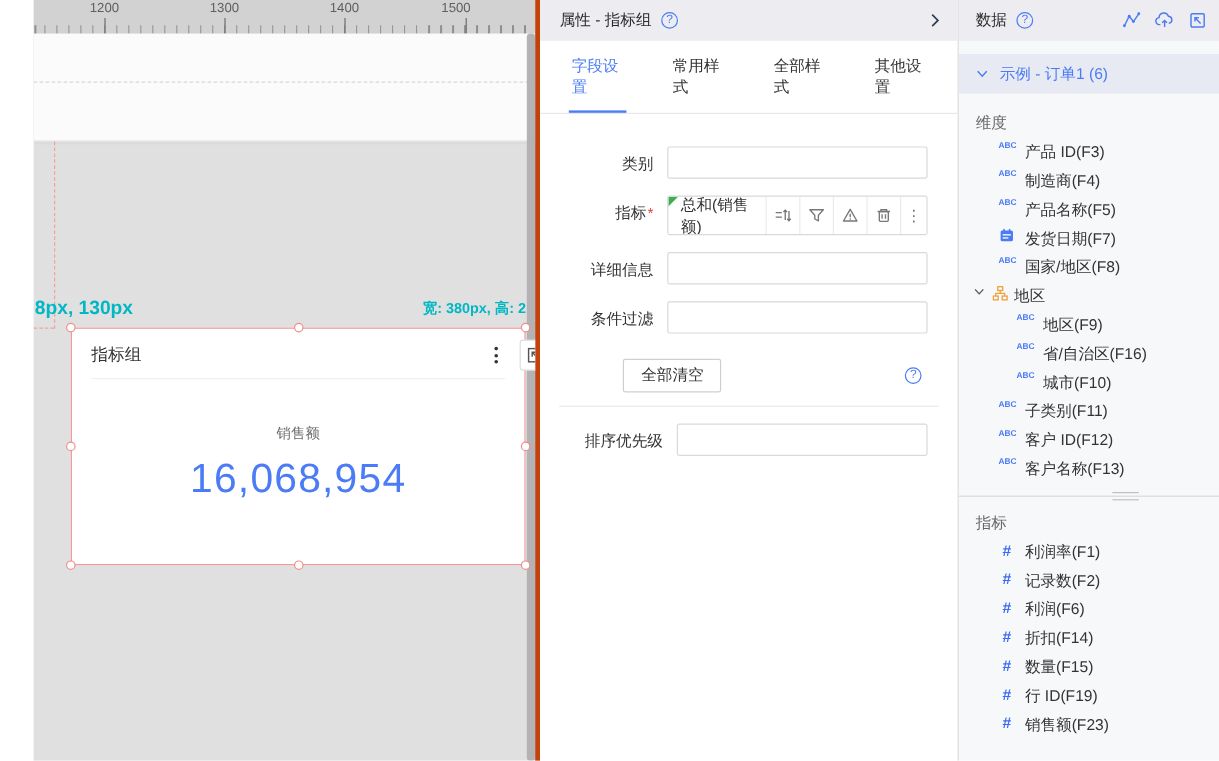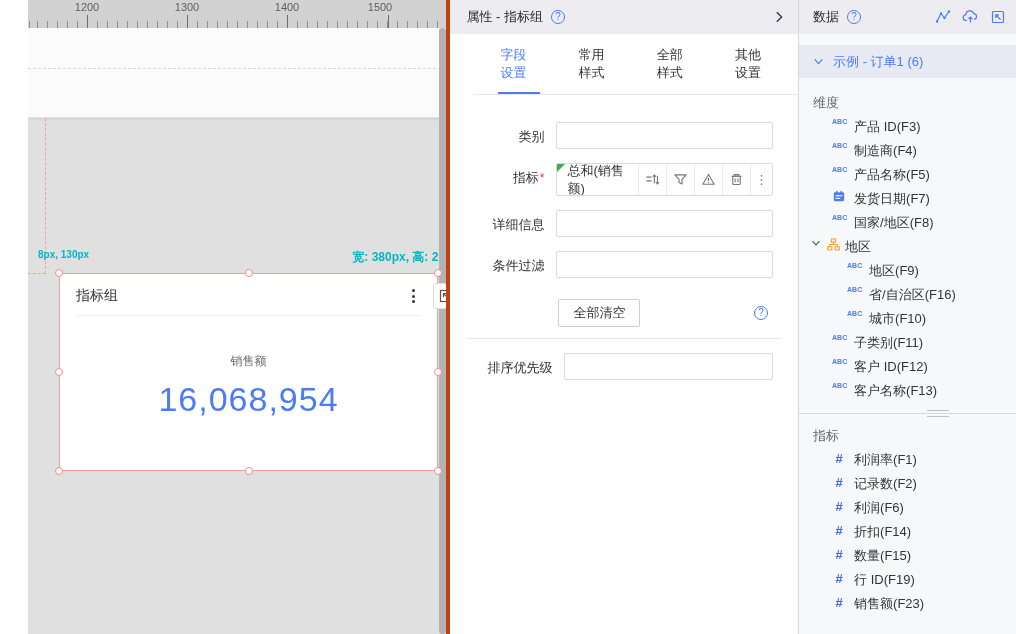--- a/index.html
+++ b/index.html
@@ -11,21 +11,21 @@
   .ruler { position:absolute; top:0; left:0; right:0; height:28px; background:#d2d2d2; }
   .ruler-num { position:absolute; top:1px; font-size:11px; color:#5f5f5f; transform:translateX(-50%); }
   .ruler-minor { position:absolute; bottom:0; left:0; right:0; height:7px;
      background-image:repeating-linear-gradient(to right,#8f8f8f 0 1px,transparent 1px 10px);
      background-position-x:9px; }
   .ruler-major { position:absolute; bottom:0; width:1px; height:13px; background:#6c6c6c; }
   .canvas-white { position:absolute; top:28px; left:0; right:0; height:90px; background:#fbfbfb; border-bottom:1px solid #e2e2e2; box-shadow:0 1px 3px rgba(0,0,0,.08); }
   .canvas-white .dash-guide { position:absolute; top:40px; left:0; right:0; border-top:1px dashed #d8d8d8; }
   .vguide { position:absolute; left:17px; top:118px; height:156px; border-left:1px dashed #f0a3a3; }
   .hguide { position:absolute; left:0; top:273px; width:17px; border-top:1px dashed #f0a3a3; }
-  .pos-label { position:absolute; left:10px; top:249px; font-size:10px; font-weight:bold; color:#00b7c3; white-space:nowrap; }
+  .pos-label { position:absolute; left:1px; top:249px; font-size:16px; font-weight:bold; color:#00b7c3; white-space:nowrap; }
   .size-label { position:absolute; right:8px; top:249px; font-size:12px; font-weight:bold; color:#00b7c3; white-space:nowrap; }
 
   .widget { position:absolute; left:31px; top:273px; width:379px; height:198px; background:#fff; border:1px solid #f09b9b; }
   .handle { position:absolute; width:8px; height:8px; background:#fff; border:1px solid #ee8f8f; border-radius:50%; z-index:3; }
   .widget-head { display:flex; align-items:center; justify-content:space-between; padding:13px 16px 10px 16px; }
   .widget-title { font-size:14px; color:#333; }
   .kebab { display:flex; flex-direction:column; gap:2.5px; padding:2px 6px; cursor:pointer; }
   .kebab i { width:3px; height:3px; background:#333; border-radius:50%; }
   .widget-divider { margin:0 16px; border-top:1px solid #f0f0f0; }
   .widget-body { display:flex; flex-direction:column; align-items:center; justify-content:center; height:140px; gap:10px; }
@@ -34,35 +34,35 @@
 
   .scale-btn { position:absolute; left:405px; top:283px; width:26px; height:26px; background:#fff; border:1px solid #ddd; border-radius:3px; display:flex; align-items:center; justify-content:center; z-index:2; color:#555; }
   .canvas-scrollbar { position:absolute; right:0; top:28px; bottom:0; width:7px; background:#b3b3b6; border-radius:3px; z-index:1; }
 
   
   .props { width:360px; height:634px; background:#fff; display:flex; flex-direction:column; border-right:1px solid #d8d8d8; }
   .panel-head { height:34px; background:#ededf1; display:flex; align-items:center; padding:0 12px 0 16px; flex:none; }
   .panel-title { font-size:13px; color:#2b2b2b; }
   .help-icon { width:14px; height:14px; border:1px solid #4b7bf5; border-radius:50%; color:#4b7bf5; font-size:10px; line-height:12px; text-align:center; display:inline-block; margin-left:8px; flex:none; }
   .collapse-arrow { margin-left:auto; color:#2f3a4f; display:flex; cursor:pointer; }
-  .tabs { display:flex; gap:37px; padding:0 24px; border-bottom:1px solid #e8e8e8; flex:none;margin-left:24px; }
+  .tabs { display:flex; gap:37px; padding:0 24px; border-bottom:1px solid #e8e8e8; flex:none; }
   .tab { font-size:13px; color:#333; padding:12px 2px 10px 2px; border-bottom:2px solid transparent; cursor:pointer; }
   .tab.active { color:#4b7bf5; border-bottom-color:#4b7bf5; }
   .props-body { padding:27px 25px 0 16px; flex:1; overflow:hidden; }
   .p-row { display:flex; align-items:flex-start; margin-bottom:14px; }
   .p-label { width:78px; flex:none; text-align:right; font-size:13px; color:#333; margin-right:12px; padding-top:6px; position:relative; }
   .req { color:#e53935; font-size:12px; margin-left:1px; }
   .p-input { flex:1; height:27px; border:1px solid #d9d9d9; border-radius:2px; background:#fff; outline:none; padding:0 8px; font-size:13px; font-family:inherit; }
   .chip-box { flex:1; display:flex; align-items:stretch; border:1px solid #d9d9d9; border-radius:2px; height:33px; background:#fff; overflow:hidden; }
   .chip-text { flex:1; position:relative; display:flex; align-items:center; padding-left:10px; font-size:13px; color:#333; cursor:grab; }
   .chip-corner { position:absolute; left:0; top:0; width:0; height:0; border-top:8px solid #3fae52; border-right:8px solid transparent; }
   .chip-btn { width:28px; flex:none; display:flex; align-items:center; justify-content:center; border-left:1px solid #ebebeb; color:#777; cursor:pointer; background:#fff; }
   .chip-btn.dots { width:22px; font-size:13px; }
   .clear-row { display:flex; align-items:center; margin:22px 0 0 0; position:relative; height:26px; }
-  .clear-btn { margin-left:92px; padding:4px 14px; font-size:13px; color:#333; background:#fff; border:1px solid #cfcfcf; border-radius:2px; cursor:pointer; font-family:Liberation Mono, monospace; }
+  .clear-btn { margin-left:53px; padding:4px 14px; font-size:13px; color:#333; background:#fff; border:1px solid #cfcfcf; border-radius:2px; cursor:pointer; font-family:Liberation Mono, monospace; }
   .clear-row .help-icon { position:absolute; right:5px; margin:0; }
   .p-divider { border-top:1px solid #e8e8e8; margin:12px -9px 14px 0; }
 
   
   .data { width:224px; height:634px; background:#f7f8fa; display:flex; flex-direction:column; }
   .data .panel-head { padding:0 10px 0 14px; }
   .data-head-icons { margin-left:auto; display:flex; gap:11px; align-items:center; color:#4b7bf5; }
   .data-head-icons span { display:flex; cursor:pointer; }
   .dataset-row { margin-top:11px; height:33px; background:#e7eaf2; display:flex; align-items:center; padding:0 14px; color:#4b7bf5; font-size:13px; gap:9px; flex:none; cursor:pointer; }
   .data-list { flex:1; overflow:hidden; padding-top:12px; }

